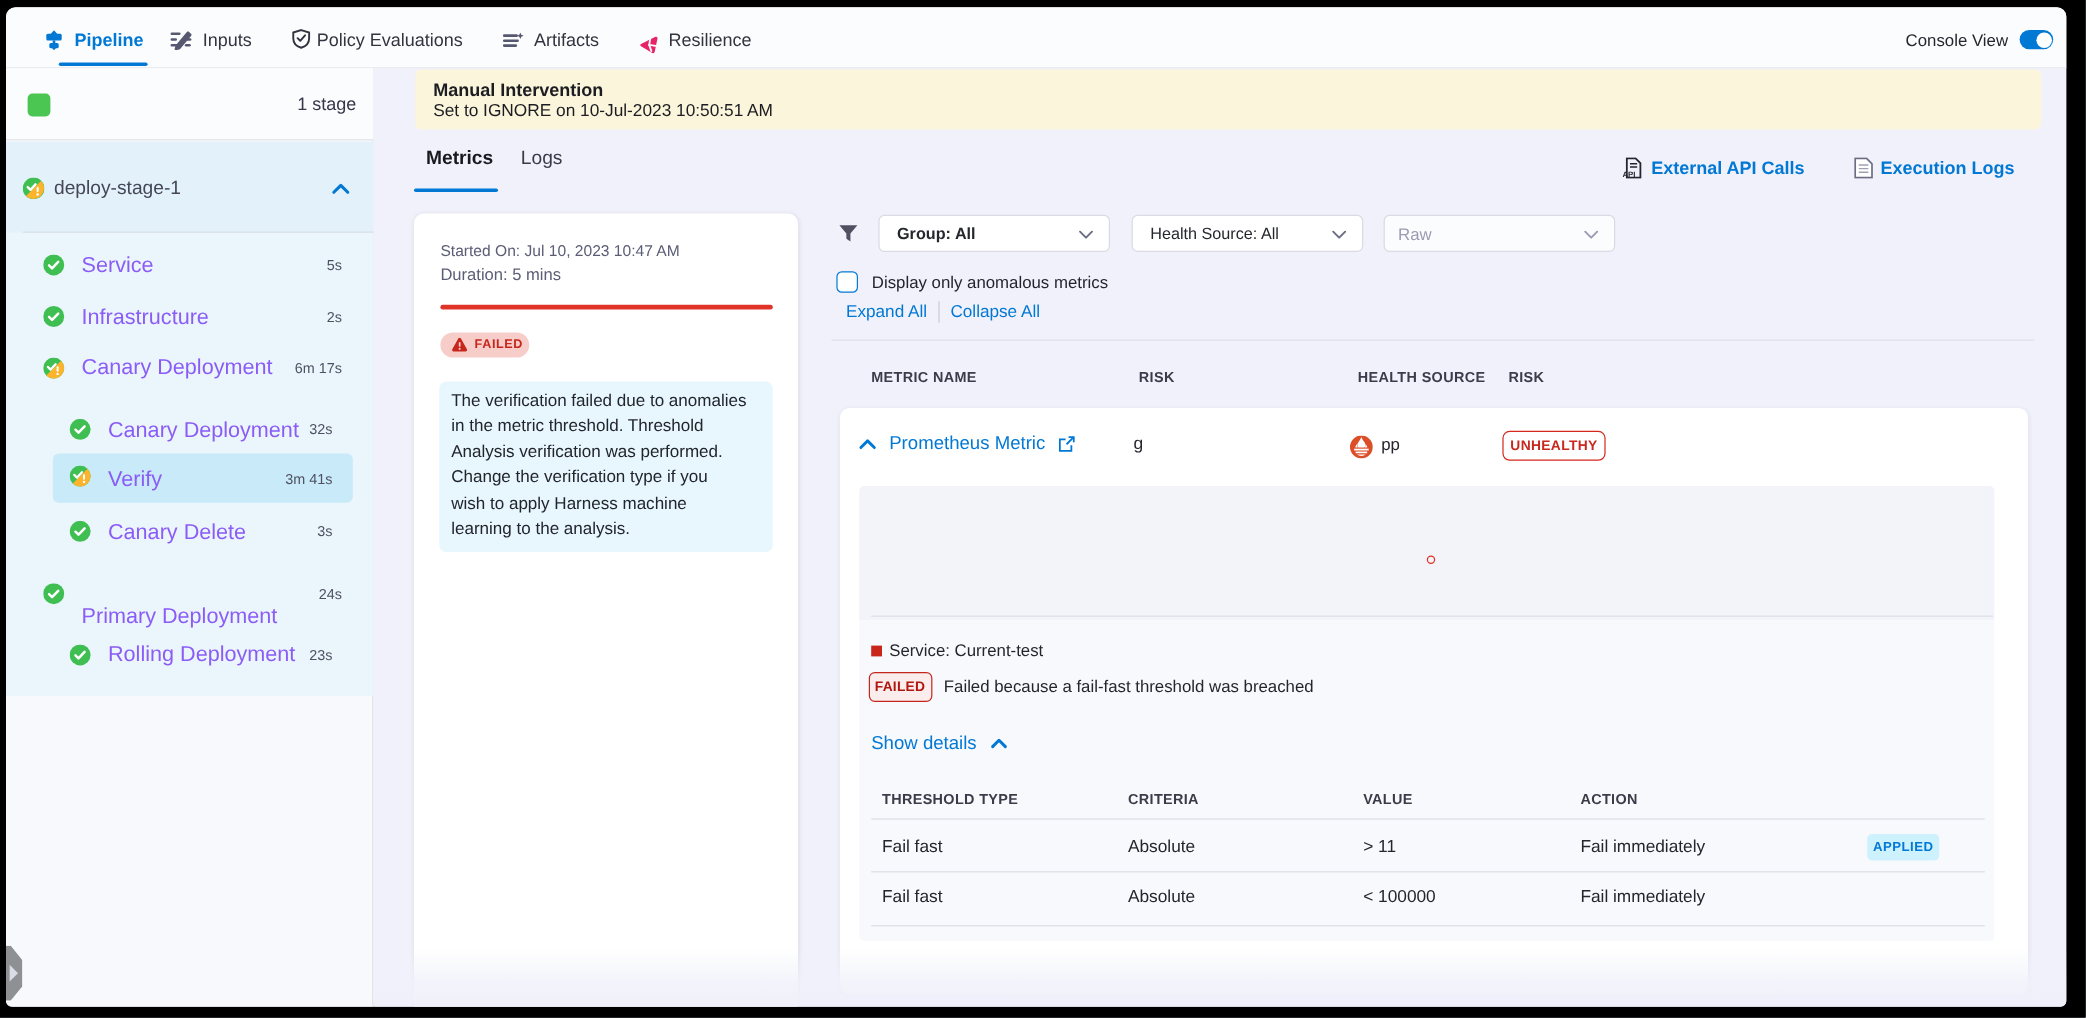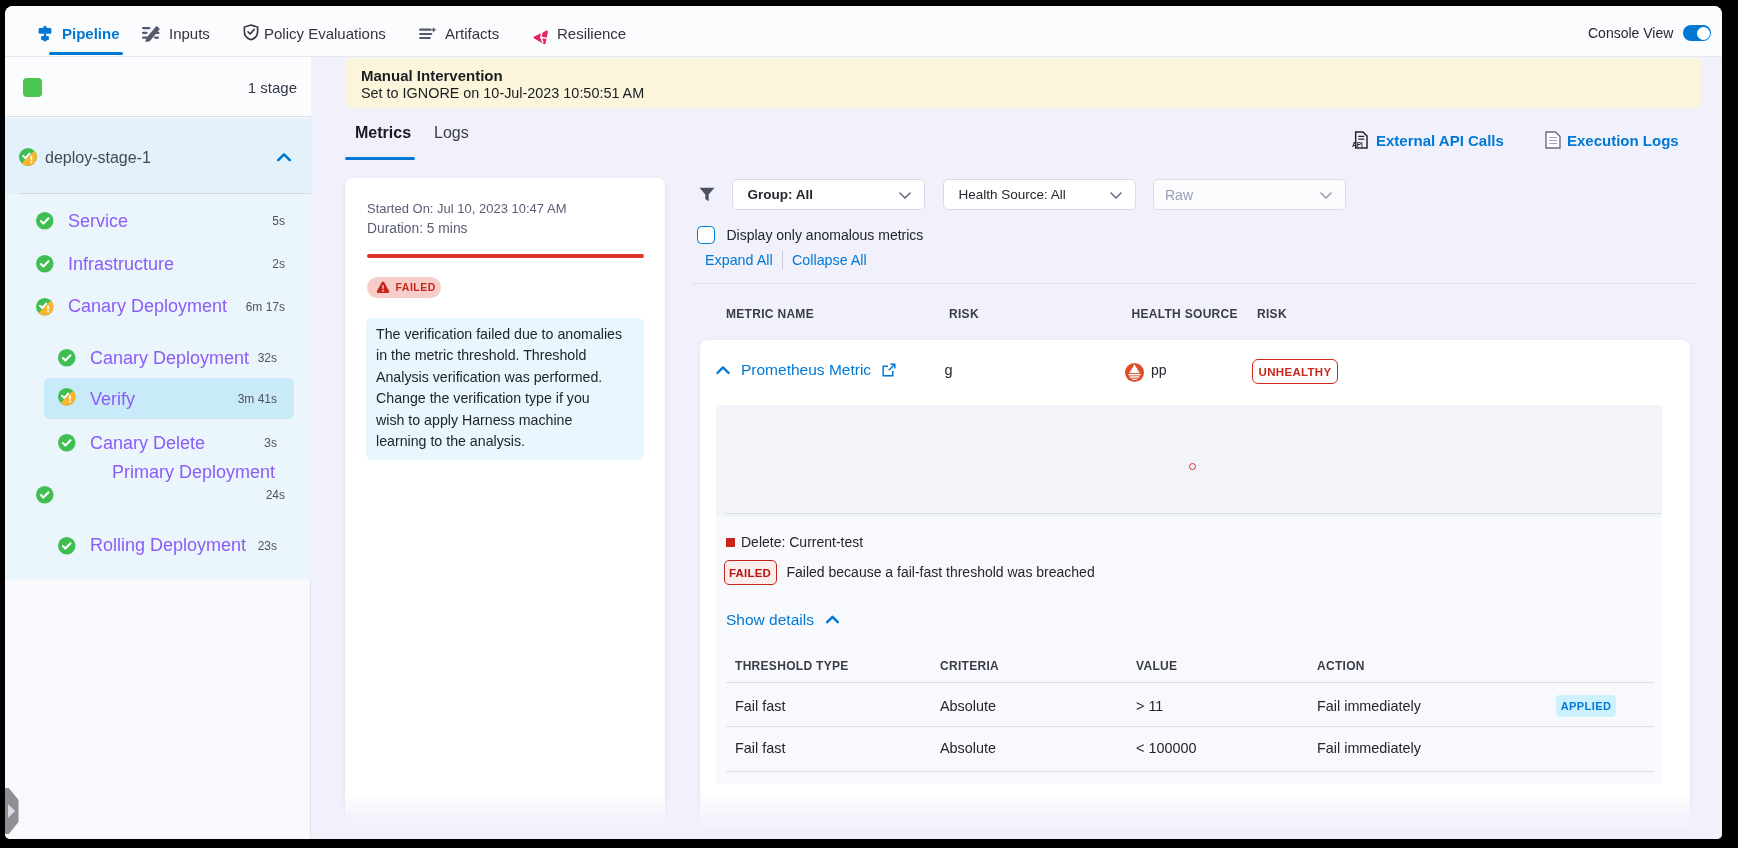--- a/index.html
+++ b/index.html
@@ -127,21 +127,21 @@
     <div class="abs ctr stp" style="left:85px;top:333.5px;">Verify</div>
     <div class="abs ctr dur" style="left:192px;top:335.5px;width:80px;">3m 41s</div>
     <svg class="abs" style="left:53px;top:377px;" width="18" height="18">
         <use href="#icok"></use>
       </svg>
     <div class="abs ctr stp" style="left:85px;top:377.5px;">Canary Delete</div>
     <div class="abs ctr dur" style="left:192px;top:379.5px;width:80px;">3s</div>
     <svg class="abs" style="left:31px;top:428.5px;" width="18" height="18">
         <use href="#icok"></use>
       </svg>
-    <div class="abs ctr stp" style="left:63px;top:407px;margin-left:44px;">Primary Deployment</div>
+    <div class="abs ctr stp" style="left:63px;top:448px;">Primary Deployment</div>
     <div class="abs ctr dur" style="left:200px;top:431px;width:80px;">24s</div>
     <svg class="abs" style="left:53px;top:479.5px;" width="18" height="18">
         <use href="#icok"></use>
       </svg>
     <div class="abs ctr stp" style="left:85px;top:480px;">Rolling Deployment</div>
     <div class="abs ctr dur" style="left:192px;top:482px;width:80px;">23s</div>
     <div class="abs" style="left:0;top:731px;width:13.5px;height:46px;background:#8F9094;clip-path:polygon(0 0, 28% 0, 100% 26%, 100% 74%, 28% 100%, 0 100%);">
       <div class="abs" style="left:3px;top:16px;width:0;height:0;border-left:7px solid #D9DCE6;border-top:7px solid transparent;border-bottom:7px solid transparent;"></div>
     </div>
   </div>
@@ -241,21 +241,21 @@
   </svg>
   <div class="abs ctr" style="left:1146px;top:356px;height:16px;font-size:14px;font-weight:500;color:#25262D;">pp</div>
   <div class="abs ctr" style="left:1247px;top:353px;width:86px;height:25px;border:1.6px solid #D5281C;border-radius:6px;background:#fff;justify-content:center;font-size:11.5px;font-weight:bold;color:#C8281E;letter-spacing:0.3px;">UNHEALTHY</div>
 
   <div class="abs" style="left:711px;top:399px;width:946px;height:112px;background:#F3F4F9;border-radius:4px 4px 0 0;"></div>
   <div class="abs" style="left:1183.5px;top:456.5px;width:7px;height:7px;border:1.8px solid #DF2F1E;border-radius:50%;background:#F3F4F9;"></div>
   <div class="abs" style="left:721px;top:507px;width:935px;height:1px;background:#D9DFE9;"></div>
 
   <div class="abs" style="left:711px;top:511px;width:946px;height:267px;background:#F8F9FC;border-radius:0 0 4px 4px;"></div>
   <div class="abs" style="left:721px;top:531.5px;width:9px;height:9px;background:#C8261B;"></div>
-  <div class="abs ctr" style="left:736px;top:528px;height:16px;font-size:14px;color:#25262D;">Delete: Current-test</div>
+  <div class="abs ctr" style="left:736px;top:528px;height:16px;font-size:14px;color:#25262D;">Service: Current-test</div>
   <div class="abs ctr" style="left:718.5px;top:554px;width:53px;height:25px;background:#FBEDEB;border:1.6px solid #C1271D;border-radius:5px;justify-content:center;font-size:11.5px;font-weight:bold;color:#B21610;letter-spacing:0.2px;">FAILED</div>
   <div class="abs ctr" style="left:781.5px;top:558px;height:16px;font-size:14px;color:#25262D;">Failed because a fail-fast threshold was breached</div>
   <div class="abs ctr" style="left:721px;top:606px;height:16px;font-size:15.5px;font-weight:500;color:#0278D5;">Show details</div>
   <svg class="abs" style="left:820px;top:608px;" width="15" height="11" viewBox="0 0 15 11">
     <path fill="none" stroke="#0278D5" stroke-width="2.5" stroke-linecap="round" stroke-linejoin="round" d="M2.2 8.2 L7.5 2.9 L12.8 8.2"></path>
   </svg>
 
   <div class="abs ctr th" style="left:730px;top:653.5px;">THRESHOLD TYPE</div>
   <div class="abs ctr th" style="left:935px;top:653.5px;">CRITERIA</div>
   <div class="abs ctr th" style="left:1131px;top:653.5px;">VALUE</div>

